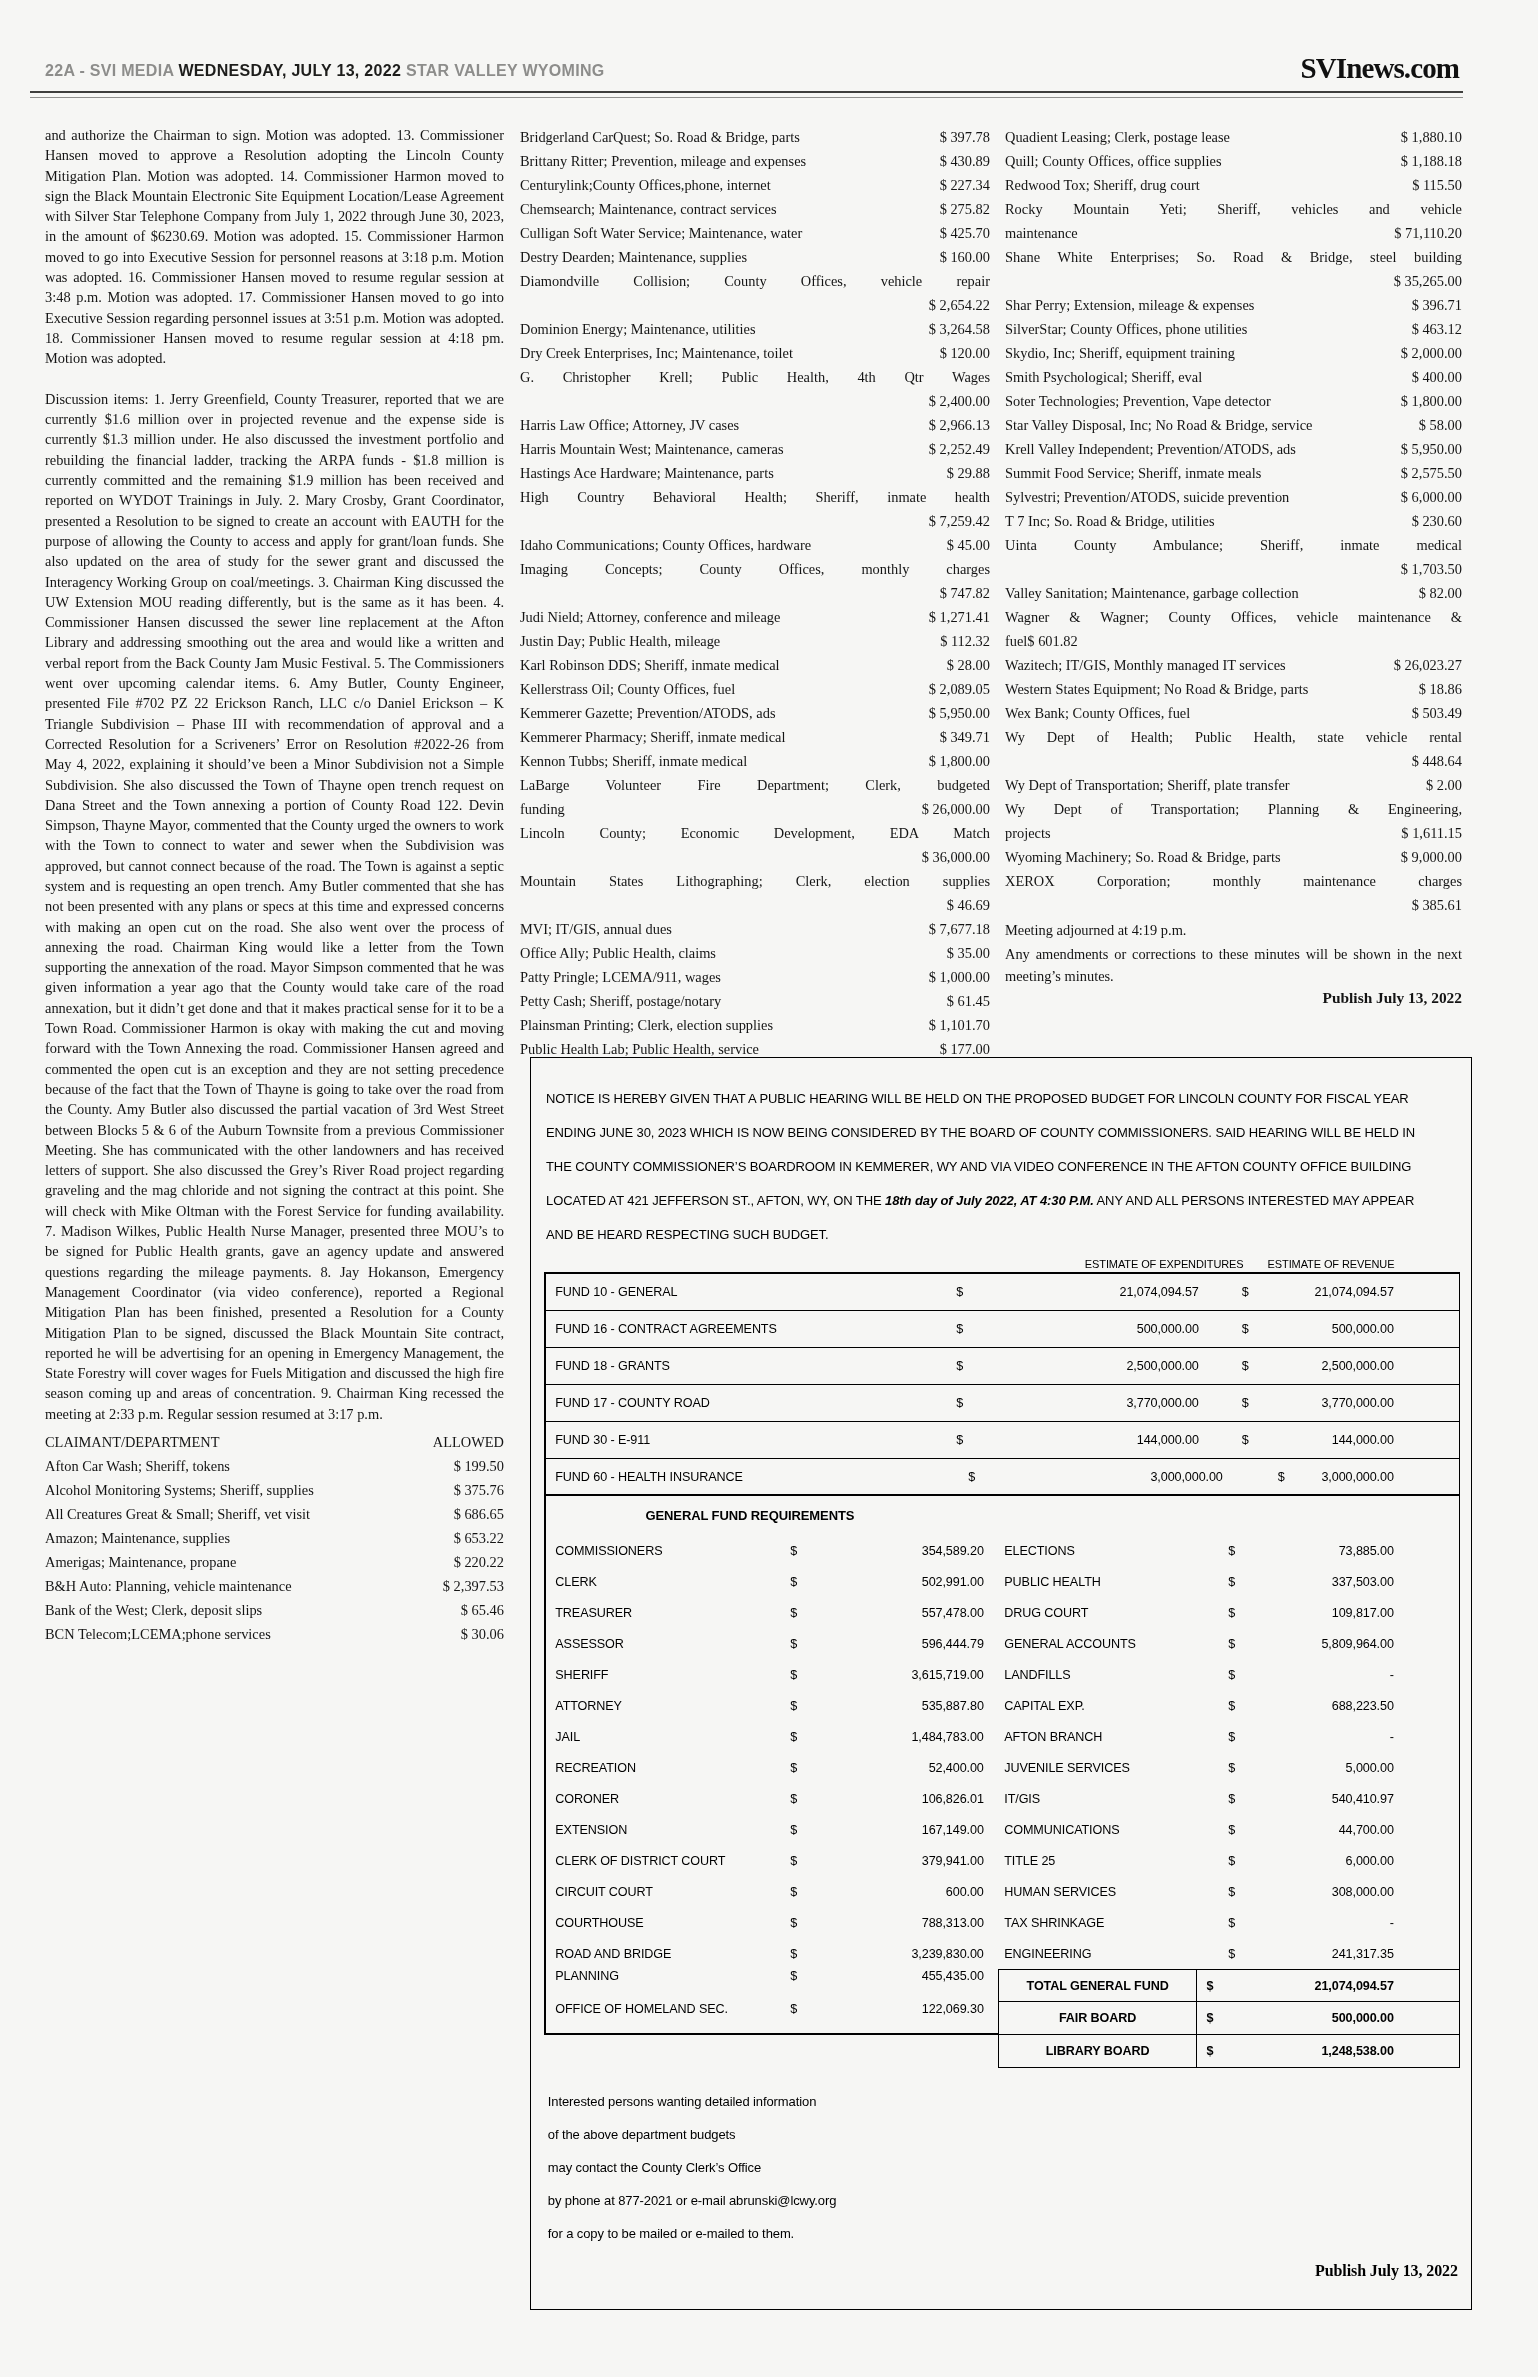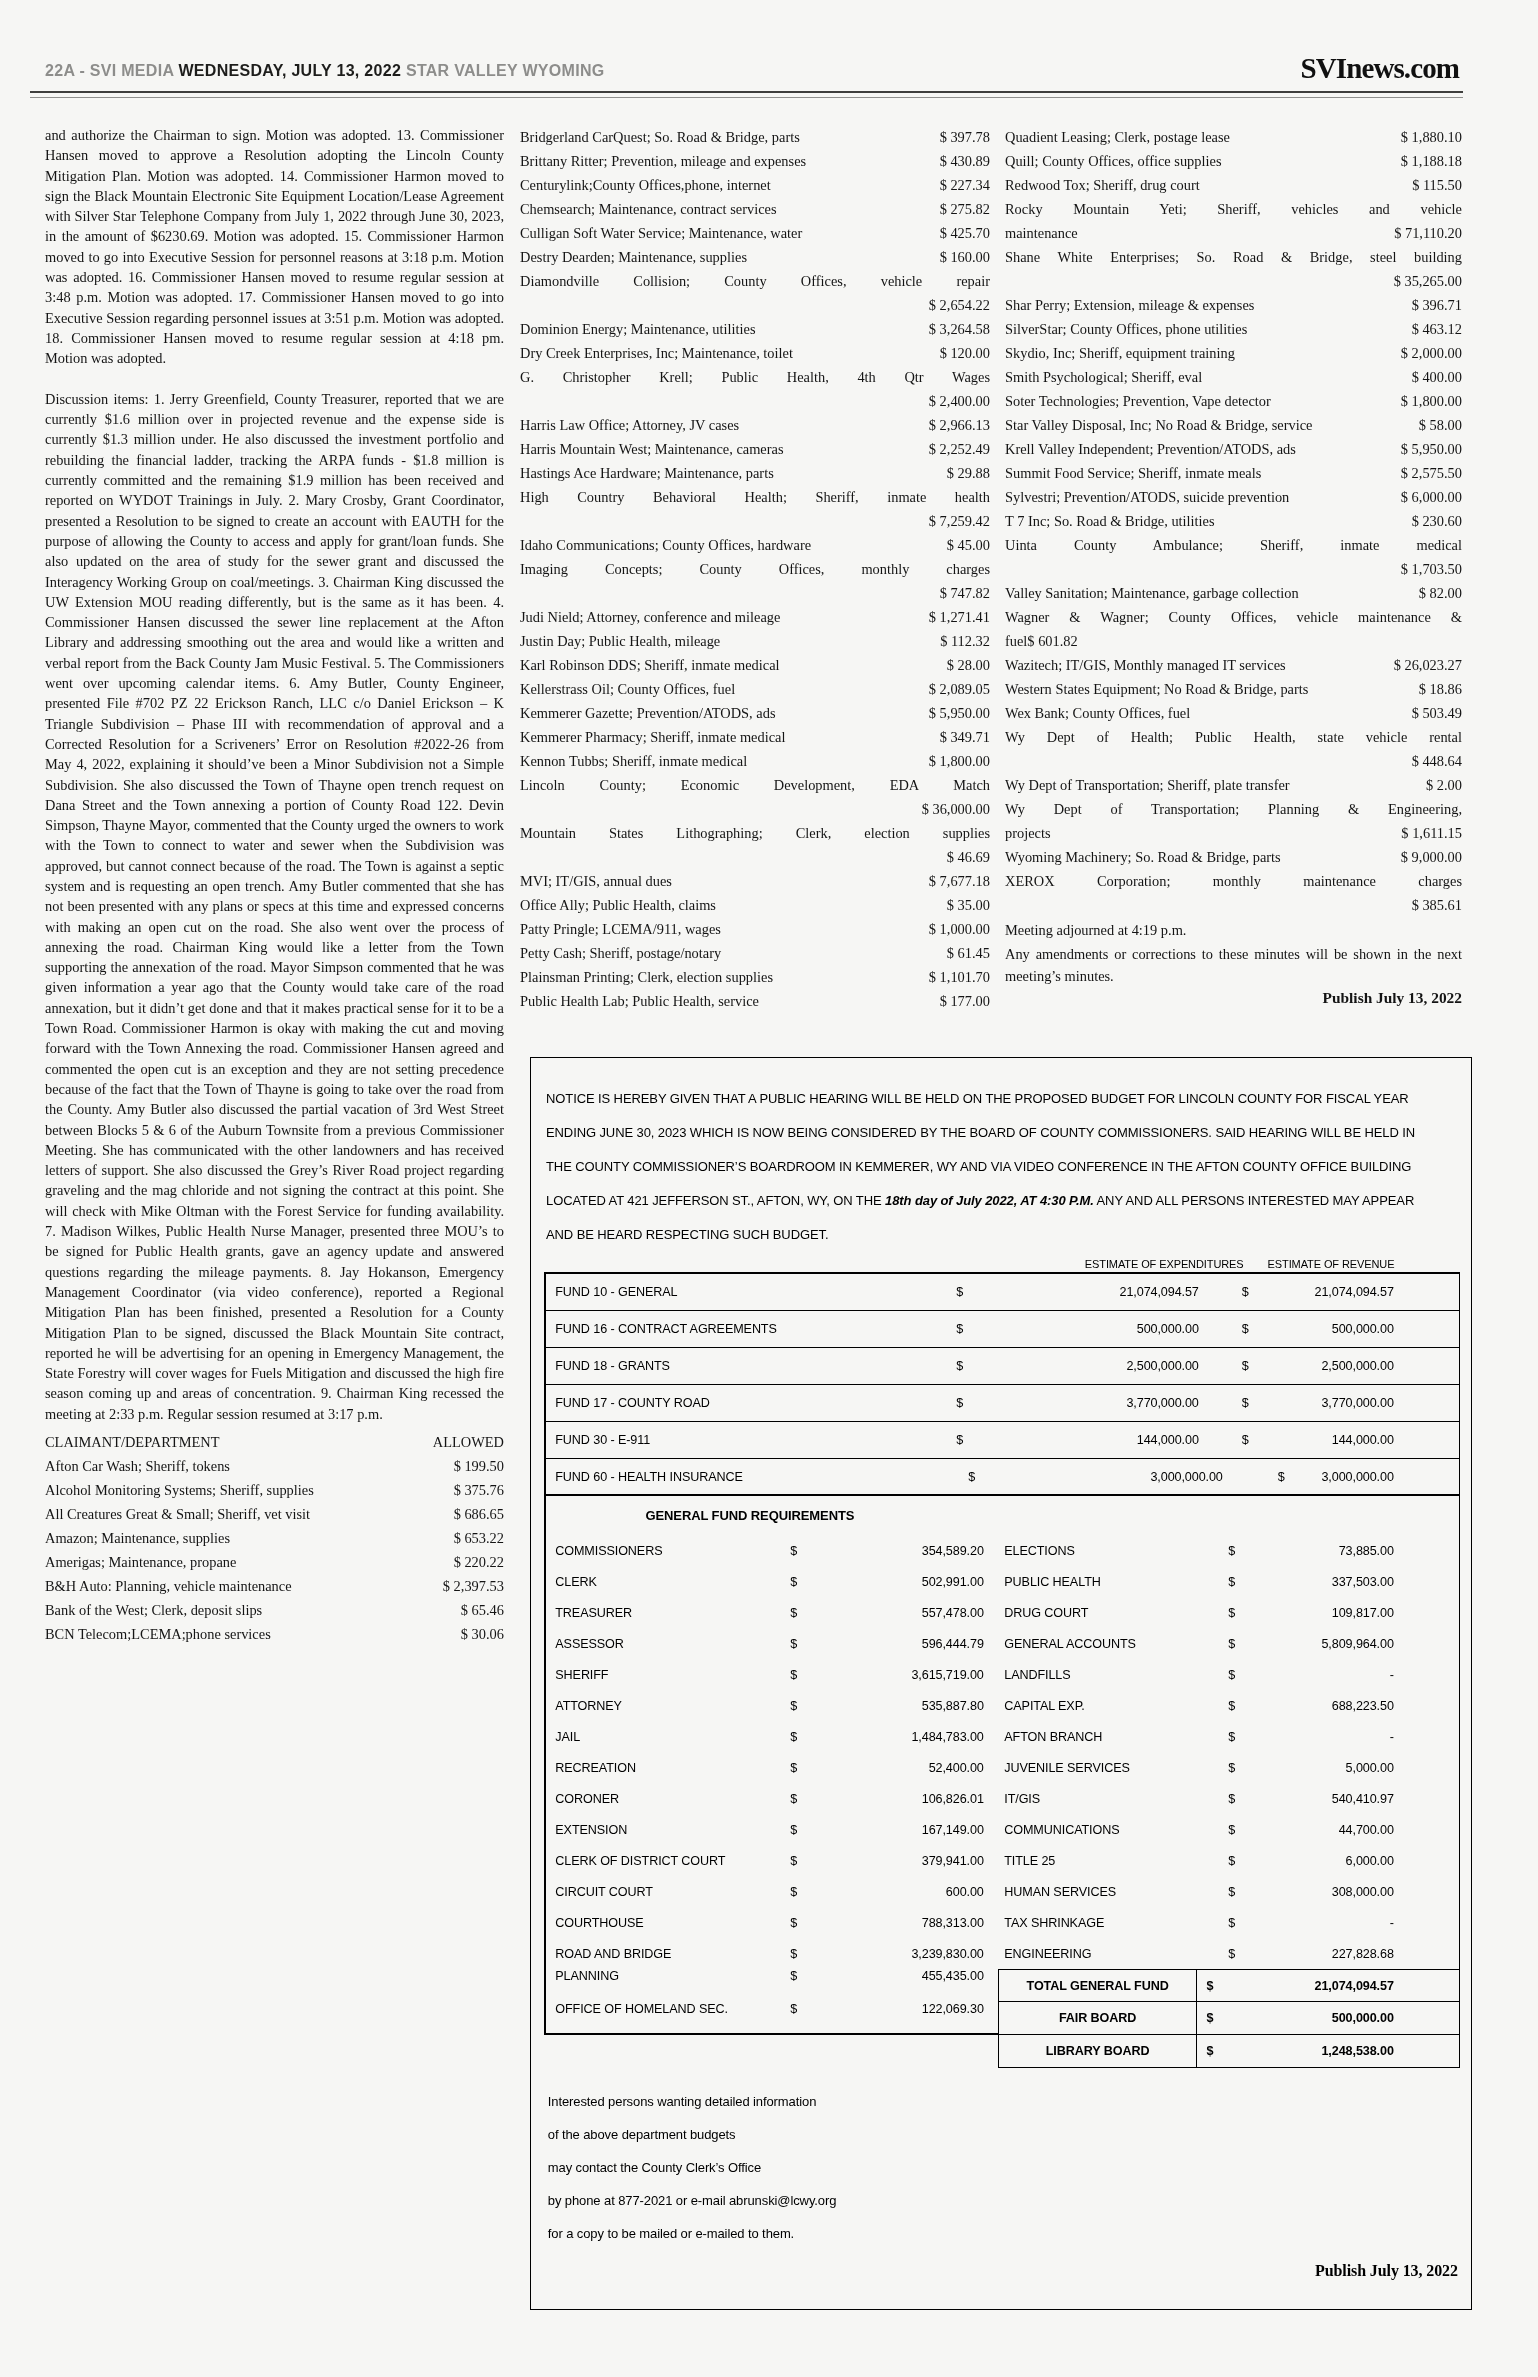--- a/index.html
+++ b/index.html
@@ -347,20 +347,27 @@
         </div>
 
         <div class="claim-row">
           <span class="cname">Kennon Tubbs; Sheriff, inmate medical</span>
           <span class="cl2">
             <span class="cname2"></span>
             <span class="camt">$ 1,800.00</span>
           </span>
         </div>
 
+        <div class="claim-row two">
+          <span class="cname">LaBarge Volunteer Fire Department; Clerk, budgeted</span>
+          <span class="cl2">
+            <span class="cname2">funding</span>
+            <span class="camt">$ 26,000.00</span>
+          </span>
+        </div>
 
         <div class="claim-row two">
           <span class="cname">Lincoln County; Economic Development, EDA Match</span>
           <span class="cl2">
             <span class="cname2"></span>
             <span class="camt">$ 36,000.00</span>
           </span>
         </div>
 
         <div class="claim-row two">
@@ -821,21 +828,21 @@
             <span class="rd">$</span>
             <span class="ra">-</span>
           </div>
 
           <div class="dept-row">
             <span class="dl">ROAD AND BRIDGE</span>
             <span class="dd">$</span>
             <span class="da">3,239,830.00</span>
             <span class="rl">ENGINEERING</span>
             <span class="rd">$</span>
-            <span class="ra">227,828.68</span>
+            <span class="ra">241,317.35</span>
           </div>
         </div>
 
       <div class="summary-section">
 
           <div class="sum-row">
             <span class="sum-left">
               <span class="dl">PLANNING</span>
               <span class="dd">$</span>
               <span class="da">455,435.00</span>

